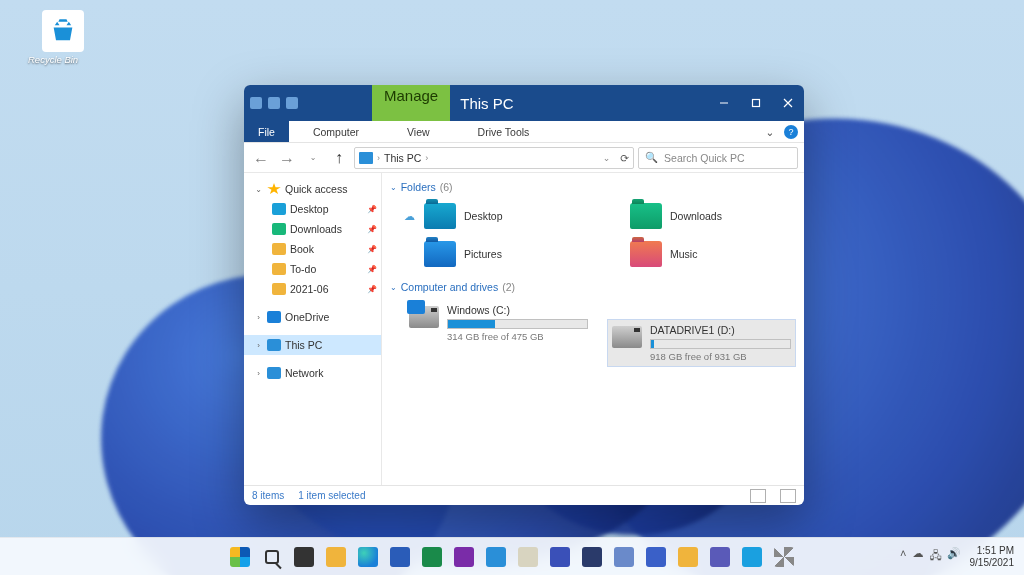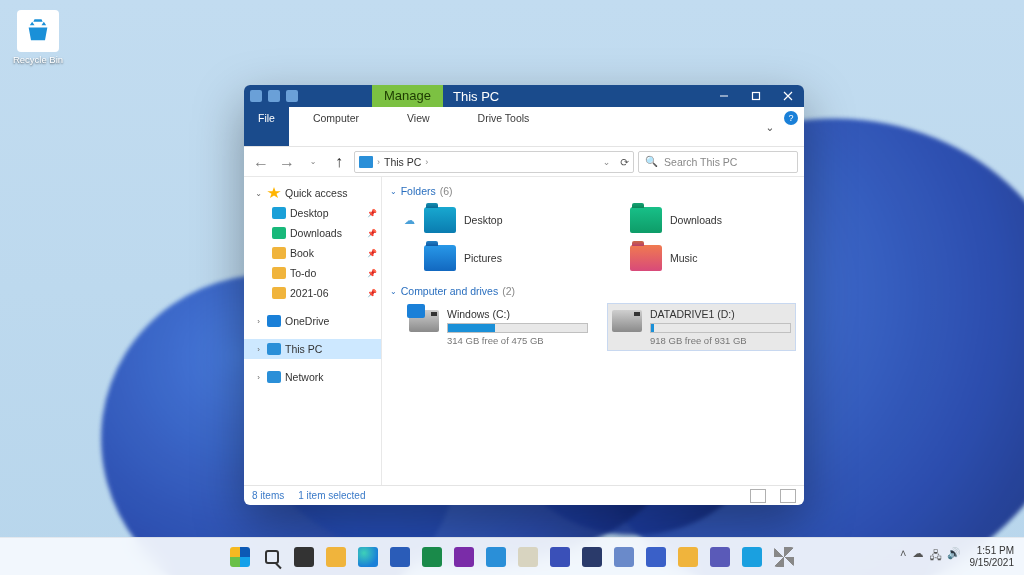--- a/index.html
+++ b/index.html
@@ -20,55 +20,55 @@
   filter: blur(2px);
   opacity: .9;
 }
 .b1 { width: 520px; height: 480px; right: -60px; top: 120px; transform: rotate(-15deg); }
 .b2 { width: 360px; height: 340px; left: 100px; bottom: -40px; transform: rotate(20deg); opacity:.85;}
 .b3 { width: 260px; height: 220px; right: 260px; bottom: 40px; opacity:.7;}
 .b4 { width: 420px; height: 260px; left: 260px; bottom: 10px; background: radial-gradient(circle at 40% 40%, #5a8ce6, #244cb0); opacity:.6;}
 
 
 .desktop-icon {
-  position: absolute; top: 10px; left: 3px; width: 70px;
-  text-align: center; color: #fff; font-size: 9.5px; text-shadow: 0 1px 2px rgba(0,0,0,.6);
+  position: absolute; top: 10px; left: 28px; width: 70px;
+  color: #fff; font-size: 9.5px; text-shadow: 0 1px 2px rgba(0,0,0,.6); font-style: italic;
 }
 .desktop-icon .glyph {
   width: 42px; height: 42px; margin: 0 auto 2px;
   background: #fff; border-radius: 4px; position: relative;
   display:flex;align-items:center;justify-content:center;
 }
 .desktop-icon .glyph svg { width: 28px; height: 28px; }
 
 
 .window {
   position: absolute; left: 244px; top: 85px; width: 560px; height: 420px;
   background: #fff; border-radius: 6px; box-shadow: 0 18px 50px rgba(0,0,0,.35);
   display: flex; flex-direction: column; overflow: hidden;
 }
 
 
 .titlebar {
-  height: 22px; background: #1a4b8c; display: flex; align-items: center;
-  color: #fff; font-size: 13px;
+  height: 36px; background: #1a4b8c; display: flex; align-items: center;
+  color: #fff; font-size: 15px;
 }
 .titlebar .tb-icons { display:flex; gap:6px; padding:0 6px;}
 .titlebar .tb-icons span { width:12px;height:12px;background:#6aa0d8;border-radius:2px;display:inline-block;}
 .titlebar .manage {
   background:#7cc142; color:#1d3b00; padding:0 12px; height:100%; line-height:22px; margin-left:68px;
 }
 .titlebar .title { padding:0 10px; }
 .titlebar .spacer { flex:1; }
 .titlebar .winbtn { width:32px; height:100%; display:flex;align-items:center;justify-content:center; }
 .titlebar .winbtn svg { width:10px;height:10px; stroke:#fff; stroke-width:1.2; fill:none;}
 
 
 .ribbon {
-  height: 40px; background: #fff; display:flex; align-items:stretch; font-size:10.5px;
+  height: 22px; background: #fff; display:flex; align-items:stretch; font-size:10.5px;
   border-bottom:1px solid #e4e4e4;
 }
 .ribbon .file {
   background:#1a4b8c; color:#fff; padding:0 14px; line-height:22px;
 }
 .ribbon .tab { padding:0 24px; line-height:22px; color:#3a3a3a; }
 .ribbon .rspacer { flex:1; }
 .ribbon .chev { width:24px; display:flex;align-items:center;justify-content:center; color:#555;}
 .ribbon .help {
   width:14px;height:14px;border-radius:50%;background:#1a80d8;color:#fff;
@@ -152,21 +152,21 @@
 .fi-music { background:linear-gradient(180deg,#f07a50,#d84a7a); }
 .fi-pics { background:linear-gradient(180deg,#2898e8,#1268c0); }
 .fi-vids { background:linear-gradient(180deg,#a04cd8,#7a2cb8); }
 
 .drives {
   display:grid; grid-template-columns: 1fr 1fr; gap:18px 14px; margin-left:14px;
 }
 .drive {
   display:flex; gap:8px; padding:4px; border:1px solid transparent;
 }
-.drive.sel { background:#e8e8e8; border-color:#c8d8f0; }
+.drive.sel { background:#e8e8e8; border-color:#c8d8f0;margin-top:20px; }
 .drive .dicon {
   width:30px;height:22px;background:linear-gradient(180deg,#cfcfcf,#8a8a8a);
   border-radius:2px; margin-top:2px; flex:none; position:relative;
 }
 .drive .dicon::after { content:""; position:absolute; right:2px; top:2px; width:6px;height:4px;background:#333;}
 .drive .dicon.sys::before {
   content:""; position:absolute; left:-2px; top:-6px; width:18px;height:14px;
   background:#1a80d8;border-radius:2px;
 }
 .drive .dinfo { flex:1; min-width:0; }
@@ -295,21 +295,21 @@
       <span class="pcicon"></span>
       <span class="crumb-sep">›</span>
       <span>This PC</span>
       <span class="crumb-sep">›</span>
       <span class="aspacer"></span>
       <span style="color:#888;font-size:9px;">⌄</span>
       <span style="color:#555;margin-left:6px;">⟳</span>
     </div>
     <div class="searchbox">
       <span>🔍</span>
-      <span>Search This PC</span>
+      <span>Search Quick PC</span>
     </div>
   </div>
 
   <div class="body">
     <div class="sidebar">
       <div class="row">
         <span class="exp">⌄</span>
         <span class="ic ic-star"></span>
         <span>Quick access</span>
       </div>

